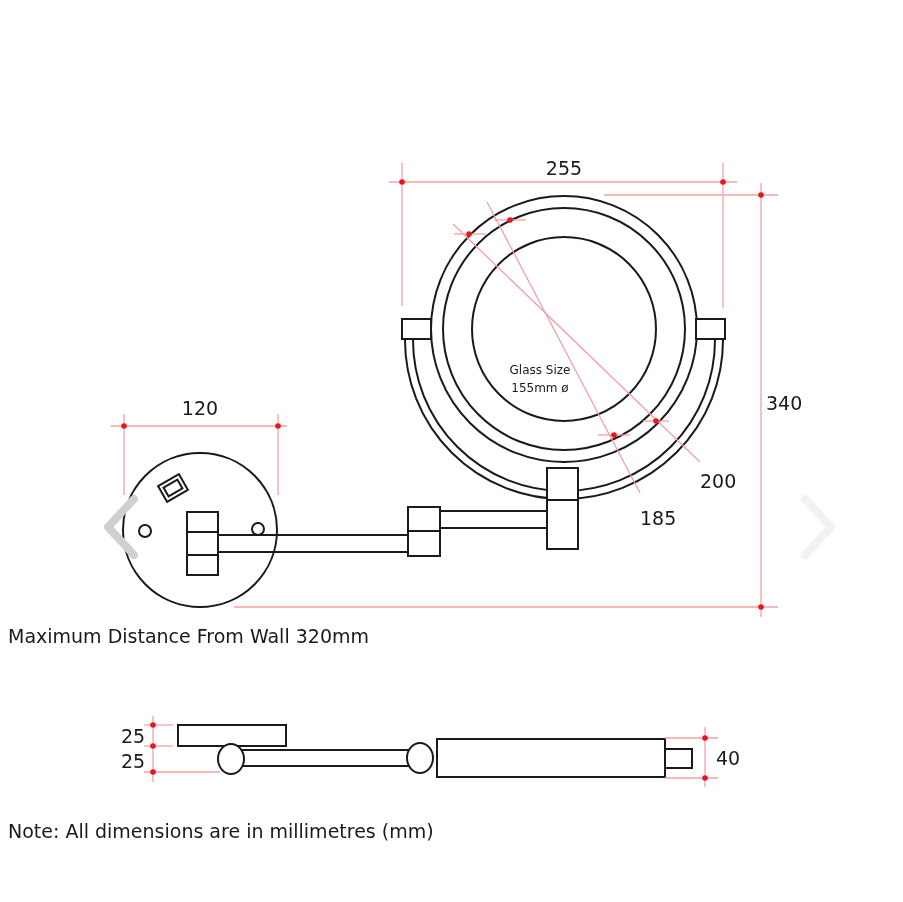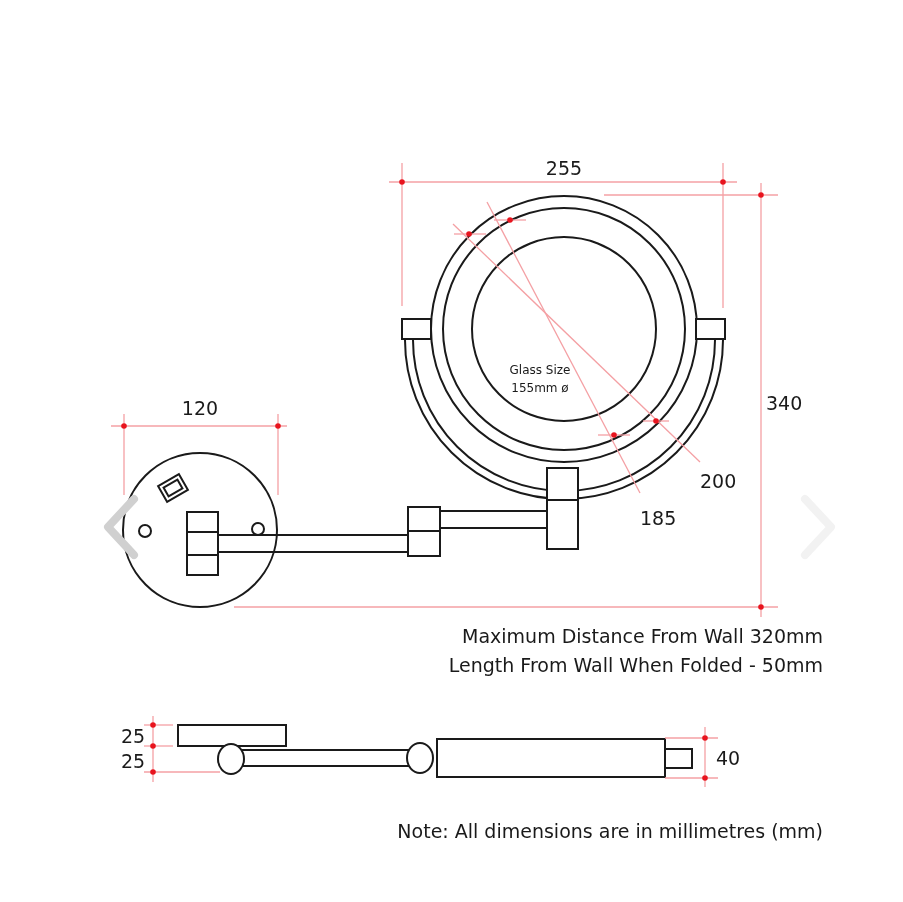--- a/index.html
+++ b/index.html
@@ -1,21 +1,21 @@
 <!DOCTYPE html>
 <html><head>
   <meta charset="utf-8">
   <style>
     html, body { margin: 0; padding: 0; background: #ffffff; }
     body { width: 903px; height: 902px; position: relative; overflow: hidden; font-family: "Liberation Sans", sans-serif; }
     #stage { position: absolute; left: 0; top: 0; width: 903px; height: 902px; margin-left: 8px; }
     svg text { font-family: "DejaVu Sans", sans-serif; fill: #1a1a1a; }
     .dim-text { font-size: 19px; }
     .small-text { font-size: 12px; }
-    .caption { position: absolute; left: 0; width: 815px; text-align: right; font-family: "DejaVu Sans", sans-serif; color: #1a1a1a; font-size: 19px; line-height: 29px; }
+    .caption { position: absolute; left: 0; width: 815px; text-align: left; font-family: "DejaVu Sans", sans-serif; color: #1a1a1a; font-size: 19px; line-height: 29px; }
     .nav-arrow { position: absolute; width: 50px; height: 80px; cursor: pointer; }
   </style>
 </head>
 <body>
 
 <div id="stage">
   <svg width="903" height="902" viewBox="0 0 903 902" xmlns="http://www.w3.org/2000/svg">
 
     <g fill="none" stroke="#1a1a1a" stroke-width="2">
 
@@ -129,21 +129,20 @@
       <circle cx="697" cy="738" r="2.8"></circle>
       <circle cx="697" cy="778" r="2.8"></circle>
     </g>
     <text class="dim-text" x="113" y="743">25</text>
     <text class="dim-text" x="113" y="768">25</text>
     <text class="dim-text" x="708" y="765">40</text>
   </svg>
 
   
   <div class="caption" style="top:622px;">Maximum Distance From Wall 320mm</div>
-  <div class="caption" style="top:651px;">Length From Wall When Folded - 50mm</div>
   <div class="caption" style="top:817px;">Note: All dimensions are in millimetres (mm)</div>
 
   
   <div class="nav-arrow" style="left:88px; top:487px;">
     <svg width="50" height="80" viewBox="0 0 50 80">
       <polyline points="38,12 12,40 38,68" fill="none" stroke="#d0d0d0" stroke-width="8" stroke-linecap="round" stroke-linejoin="round"></polyline>
     </svg>
   </div>
   <div class="nav-arrow" style="left:785px; top:487px;">
     <svg width="50" height="80" viewBox="0 0 50 80">

